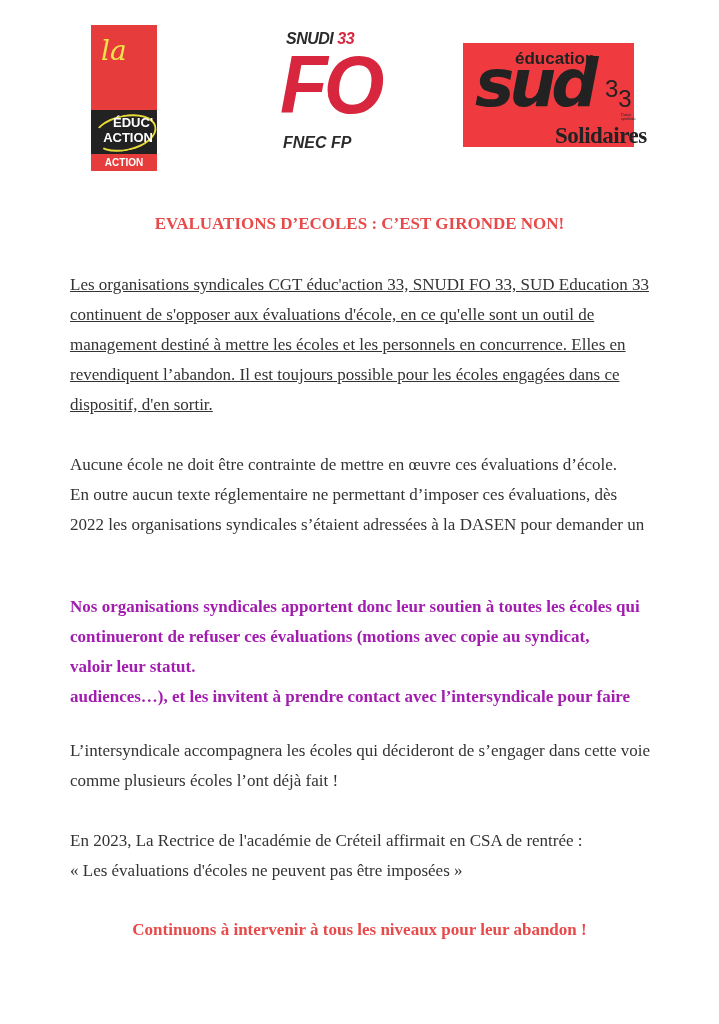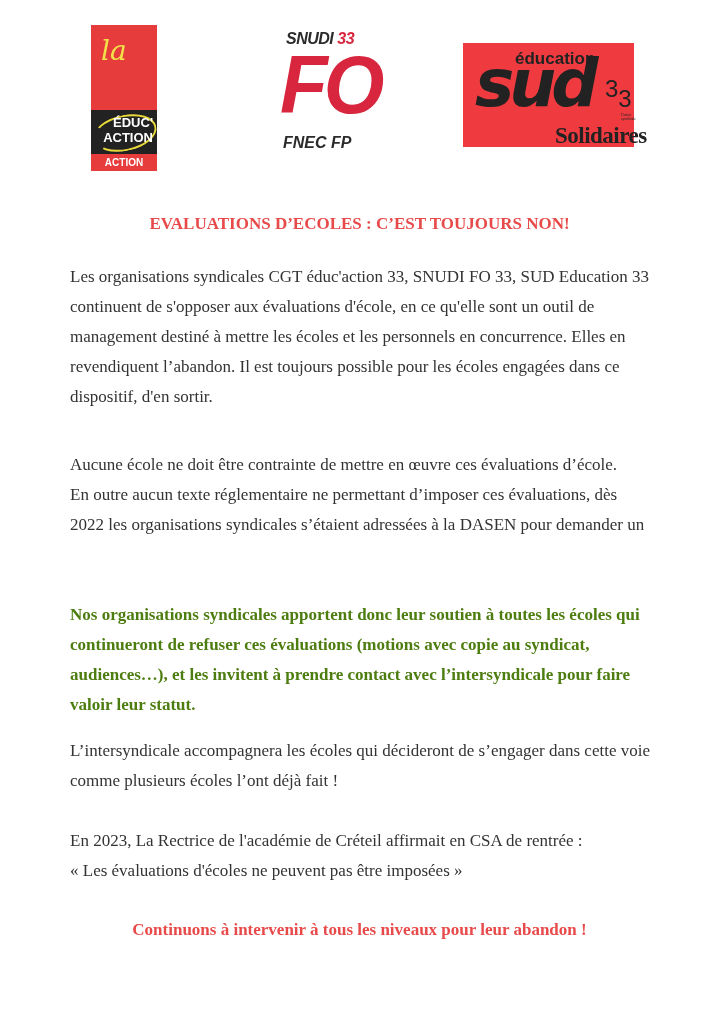--- a/index.html
+++ b/index.html
@@ -38,21 +38,21 @@
   #sud .n33 { position: absolute; left: 142px; top: 34px; font-family: "Liberation Sans", sans-serif; font-size: 24px; color: #222; line-height: 1; }
   #sud .n33 span { display: inline-block; }
   #sud .n33 .b { position: relative; top: 10px; }
   #sud .union { position: absolute; left: 158px; top: 70px; font-family: "Liberation Serif", serif; font-size: 4px; color: #222; width: 24px; line-height: 4px; }
   #sud .solid { position: absolute; left: 92px; top: 80px; font-family: "Liberation Serif", serif; font-weight: bold;
                 font-size: 23px; color: #222; letter-spacing: -0.5px; }
   
   .title { position: absolute; left: 0; width: 719px; top: 214px; text-align: center; color: #e84a4a; font-weight: bold; font-size: 17px; }
   .para { position: absolute; left: 70px; width: 600px; font-size: 17px; line-height: 30px; color: #333; }
   .para .line { display: block; white-space: nowrap; }
-  .para.red { color: #4d7c0f; font-weight: bold; margin-top: 8px; }
+  .para.red { color: #a21caf; font-weight: bold; }
   .closing { position: absolute; left: 0; width: 719px; top: 920px; text-align: center; color: #e84a4a; font-weight: bold; font-size: 17px; }
 </style>
 </head>
 <body>
 
 <div class="logo" id="cgt">
   <div class="red-top"></div>
   <div class="la">la</div>
   <div class="cgt">cgt</div>
   <div class="black"></div>
@@ -76,41 +76,41 @@
 <div class="logo" id="sud">
   <div class="sudtxt">sud</div>
   <div class="edu">éducation</div>
   <div class="n33">
     <span>3</span><span class="b">3</span>
   </div>
   <div class="union">Union syndicale</div>
   <div class="solid">Solidaires</div>
 </div>
 
-<div class="title">EVALUATIONS D’ECOLES : C’EST TOUJOURS NON!</div>
+<div class="title">EVALUATIONS D’ECOLES : C’EST GIRONDE NON!</div>
 
-<div class="para" style="top:262px;">
+<div class="para" style="top:270px;text-decoration:underline;">
   <span class="line">Les organisations syndicales CGT éduc'action 33,  SNUDI FO 33, SUD Education 33</span>
   <span class="line">continuent de s'opposer aux évaluations d'école, en ce qu'elle sont un outil de</span>
   <span class="line">management destiné à mettre les écoles et les personnels en concurrence. Elles en</span>
   <span class="line">revendiquent l’abandon. Il est toujours possible pour les écoles engagées dans ce</span>
   <span class="line">dispositif, d'en sortir.</span>
 </div>
 
 <div class="para" style="top:450px;">
   <span class="line">Aucune école ne doit être contrainte de mettre en œuvre ces évaluations d’école.</span>
   <span class="line">En outre aucun texte réglementaire ne permettant d’imposer ces évaluations, dès</span>
   <span class="line">2022 les organisations syndicales s’étaient adressées à la DASEN pour demander un</span>
 </div>
 
 <div class="para red" style="top:592px;">
   <span class="line">Nos organisations syndicales apportent donc leur soutien à toutes les écoles qui</span>
   <span class="line">continueront de  refuser ces évaluations (motions avec copie au syndicat,</span>
+  <span class="line">valoir leur statut.</span>
   <span class="line">audiences…), et les invitent à prendre contact avec l’intersyndicale pour faire</span>
-  <span class="line">valoir leur statut.</span>
 </div>
 
 <div class="para" style="top:736px;">
   <span class="line">L’intersyndicale accompagnera les écoles qui décideront de s’engager dans cette voie</span>
   <span class="line">comme plusieurs écoles l’ont déjà fait !</span>
 </div>
 
 <div class="para" style="top:826px;">
   <span class="line">En 2023, La Rectrice de l'académie de Créteil affirmait en CSA de rentrée :</span>
   <span class="line">« Les évaluations d'écoles ne peuvent pas être imposées »</span>

